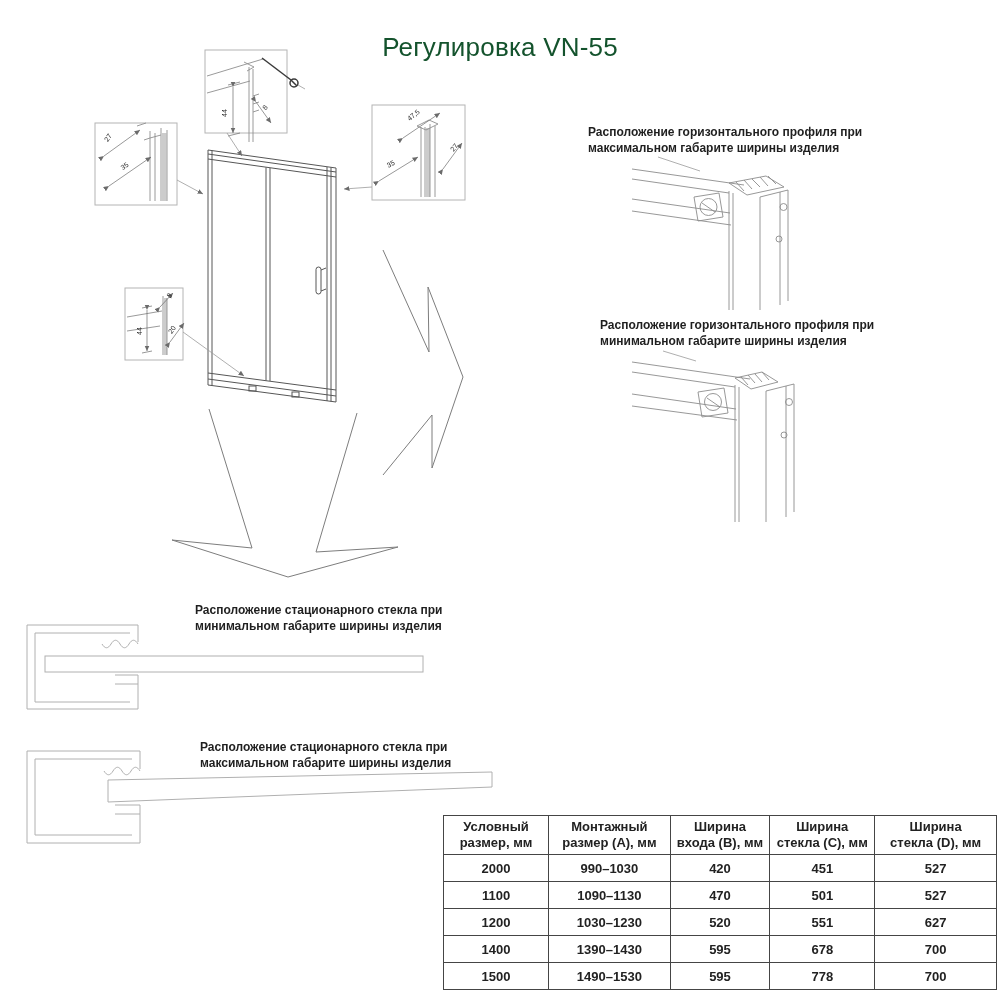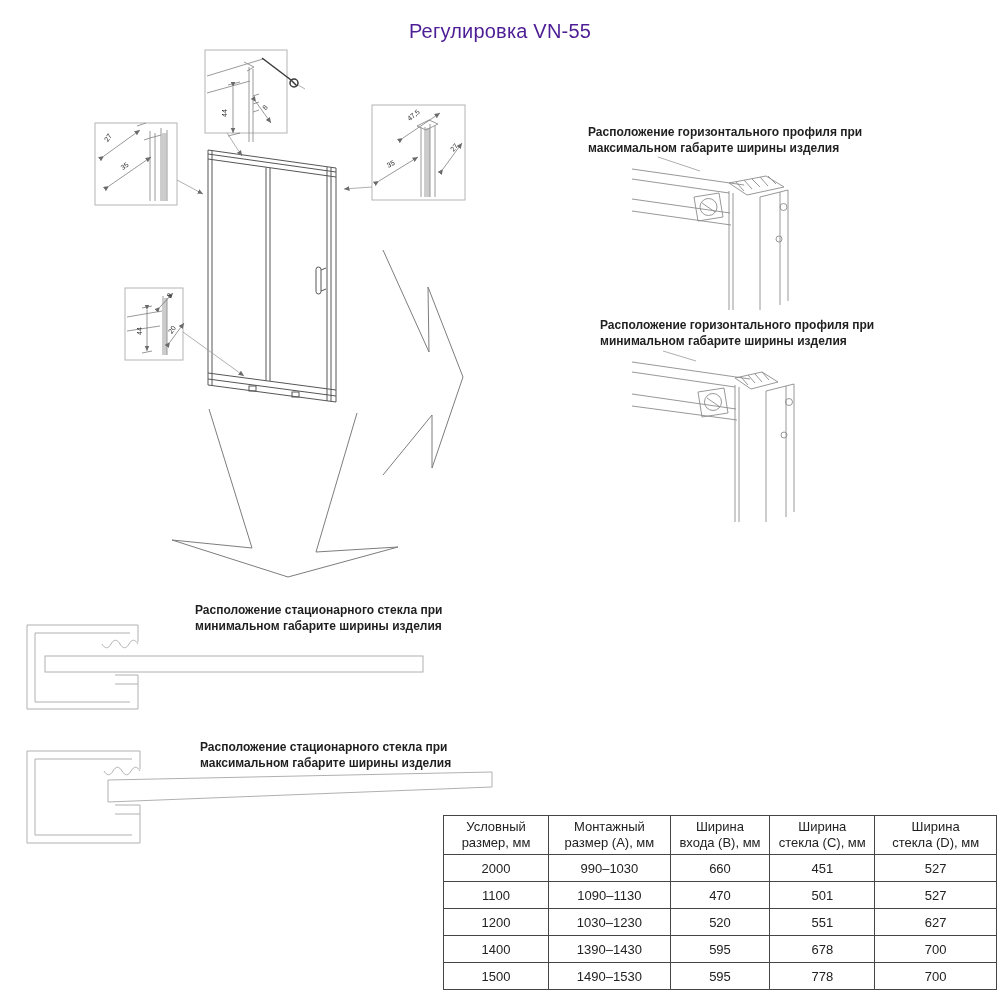--- a/index.html
+++ b/index.html
@@ -1,37 +1,37 @@
 <!DOCTYPE html>
 <html><head>
 <meta charset="utf-8">
 <style>
   html,body{margin:0;padding:0;background:#fff;}
   .canvas{position:relative;width:1000px;height:1000px;background:#ffffff;
           font-family:"Liberation Sans",sans-serif;color:#1c1c1c;overflow:hidden;}
   .abs{position:absolute;}
-  .title{position:absolute;left:0;top:20px;width:1000px;text-align:center;
-         font-size:20px;font-weight:400;color:#4c1d95;letter-spacing:.2px;}
+  .title{position:absolute;left:0;top:32px;width:1000px;text-align:center;
+         font-size:26px;font-weight:400;color:#14532d;letter-spacing:.2px;}
   .anno{position:absolute;font-weight:bold;font-size:12px;line-height:1.32;
         color:#1f1f1f;white-space:nowrap;}
   .anno span{display:block;}
   svg{overflow:visible;}
   svg text{font-family:"Liberation Sans",sans-serif;font-size:7px;fill:#2a2a2a;}
   .ln-door{stroke:#565656;fill:none;stroke-width:1;}
   .ln-det{stroke:#8f8f8f;fill:none;stroke-width:.9;}
   .ln-box{stroke:#b4b4b4;fill:none;stroke-width:1;}
   .ln-ldr{stroke:#9a9a9a;fill:none;stroke-width:.8;}
   .ln-arrow{stroke:#7d7d7d;fill:none;stroke-width:1;}
   .ln-3d{stroke:#8c8c8c;fill:none;stroke-width:.9;}
   .ln-cs{stroke:#b0b0b0;fill:none;stroke-width:1;}
   .ln-screw{stroke:#3a3a3a;fill:none;stroke-width:1.5;}
   .dimline{stroke:#6b6b6b;fill:none;stroke-width:.7;}
   table.spec{position:absolute;left:443px;top:815px;width:554px;border-collapse:collapse;
              font-size:13px;color:#222;text-align:center;table-layout:fixed;background:#fff;}
-  table.spec th,table.spec td{border:1px solid #454545;padding:2px 3px;font-weight:normal;margin-top:13px;}
+  table.spec th,table.spec td{border:1px solid #454545;padding:2px 3px;font-weight:bold;margin-top:13px;}
   table.spec th{height:34px;line-height:1.22;}
   table.spec td{height:22px;}
   table.spec th span{display:block;}
 </style>
 </head>
 <body>
 
 <div class="canvas">
 
   <div class="title">Регулировка VN-55</div>
@@ -258,21 +258,21 @@
         <th>
           <span>Ширина</span>
             <span>стекла (D), мм</span>
           </th>
       </tr>
     </thead>
     <tbody>
       <tr>
         <td>2000</td>
           <td>990–1030</td>
-          <td>660</td>
+          <td>420</td>
           <td>451</td>
           <td>527</td>
       </tr>
       <tr>
         <td>1100</td>
           <td>1090–1130</td>
           <td>470</td>
           <td>501</td>
           <td>527</td>
       </tr>

